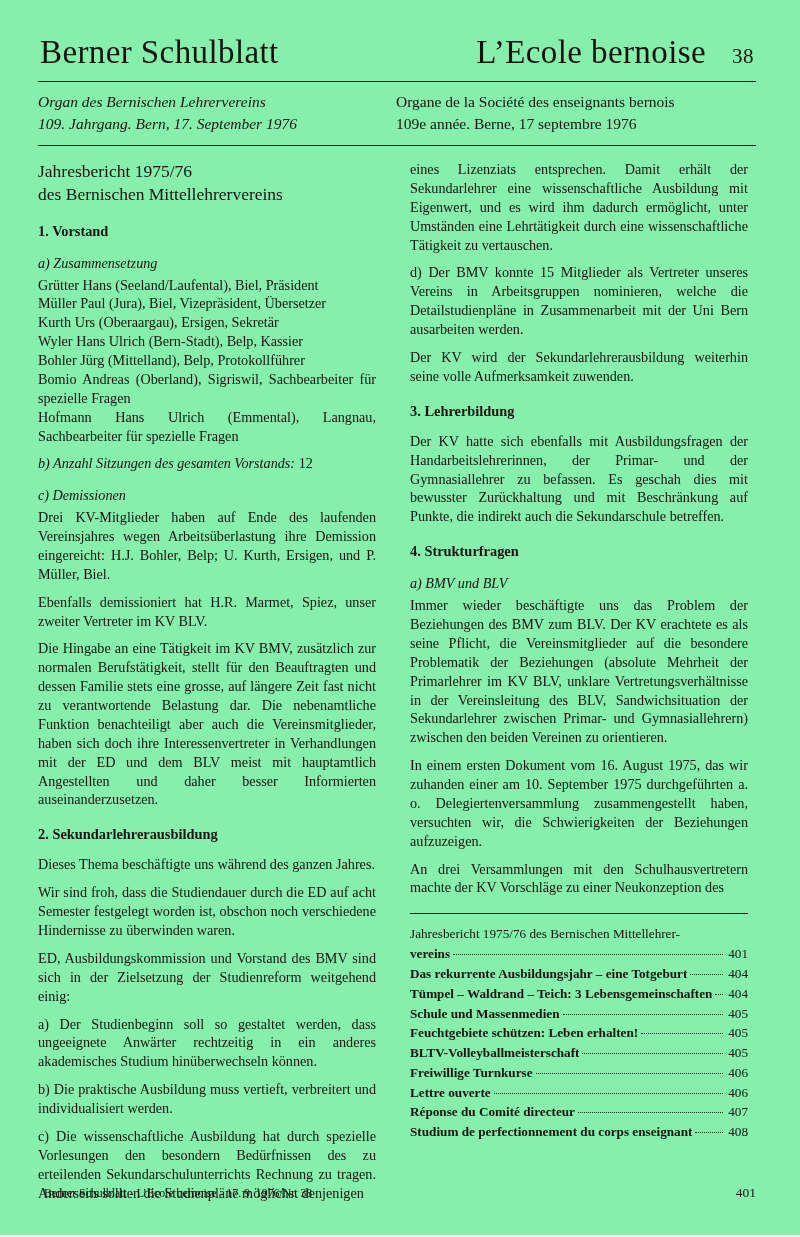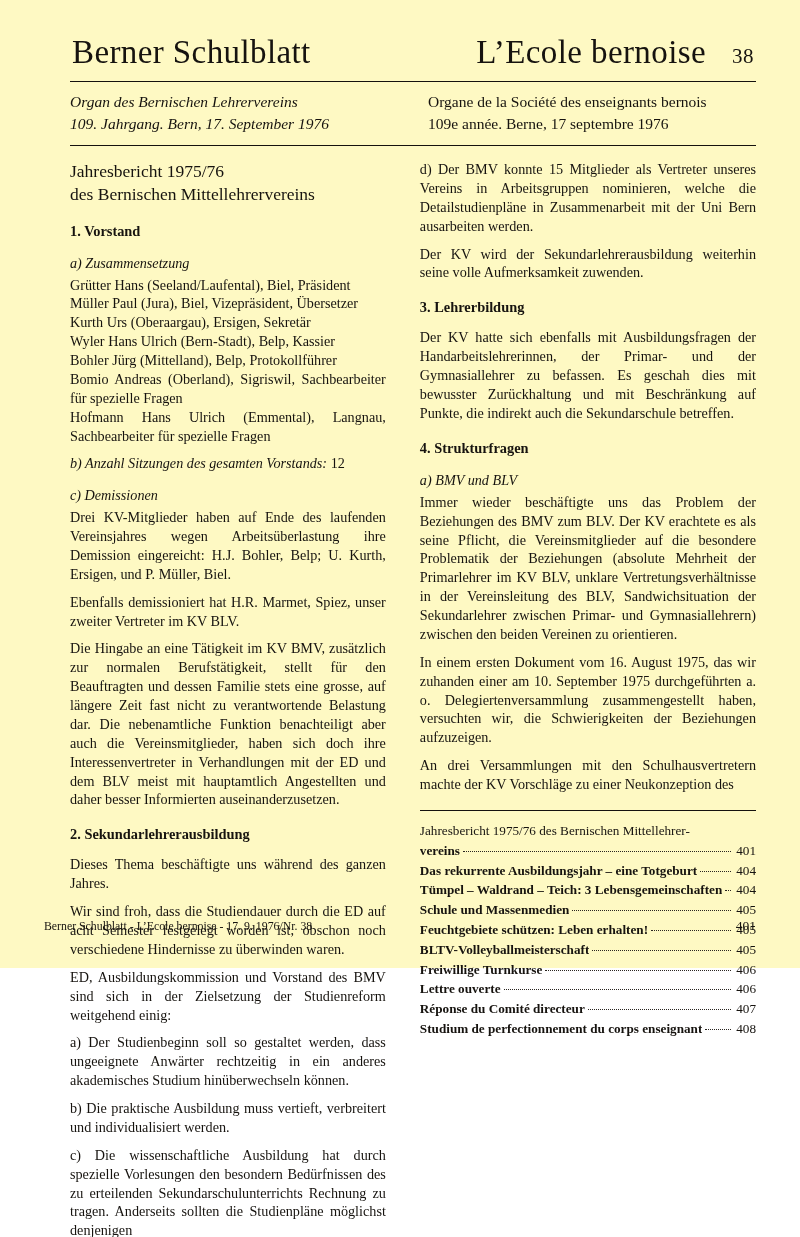--- a/index.html
+++ b/index.html
@@ -10,24 +10,24 @@
     width: 800px;
     height: 1237px;
     background: #ffffff;
     font-family: "Liberation Serif", serif;
     color: #16130f;
     -webkit-font-smoothing: antialiased;
   }
   .page {
     position: relative;
     width: 800px;
-    height: 968px;
+    height: 1235px;
     box-sizing: border-box;
-    padding: 34px 44px 18px 70px;
-    background: #fef9c3;
+    padding: 34px 44px 18px 38px;
+    background: #86efac;
   }
 
   
   .masthead {
     display: flex;
     align-items: baseline;
     justify-content: space-between;
     padding: 0 2px;
   }
   .masthead-title {
@@ -217,20 +217,21 @@
       <h2 class="section">2. Sekundarlehrerausbildung</h2>
       <p>Dieses Thema beschäftigte uns während des ganzen Jahres.</p>
       <p>Wir sind froh, dass die Studiendauer durch die ED auf acht Semester festgelegt worden ist, obschon noch verschiedene Hindernisse zu überwinden waren.</p>
       <p>ED, Ausbildungskommission und Vorstand des BMV sind sich in der Zielsetzung der Studienreform weitgehend einig:</p>
       <p>a) Der Studienbeginn soll so gestaltet werden, dass ungeeignete Anwärter rechtzeitig in ein anderes akademisches Studium hinüberwechseln können.</p>
       <p>b) Die praktische Ausbildung muss vertieft, verbreitert und individualisiert werden.</p>
       <p>c) Die wissenschaftliche Ausbildung hat durch spezielle Vorlesungen den besondern Bedürfnissen des zu erteilenden Sekundarschulunterrichts Rechnung zu tragen. Anderseits sollten die Studienpläne möglichst denjenigen</p>
     </div>
 
     <div class="col right">
+      <p>eines Lizenziats entsprechen. Damit erhält der Sekundarlehrer eine wissenschaftliche Ausbildung mit Eigenwert, und es wird ihm dadurch ermöglicht, unter Umständen eine Lehrtätigkeit durch eine wissenschaftliche Tätigkeit zu vertauschen.</p>
       <p>d) Der BMV konnte 15 Mitglieder als Vertreter unseres Vereins in Arbeitsgruppen nominieren, welche die Detailstudienpläne in Zusammenarbeit mit der Uni Bern ausarbeiten werden.</p>
       <p>Der KV wird der Sekundarlehrerausbildung weiterhin seine volle Aufmerksamkeit zuwenden.</p>
 
       <h2 class="section">3. Lehrerbildung</h2>
       <p>Der KV hatte sich ebenfalls mit Ausbildungsfragen der Handarbeitslehrerinnen, der Primar- und der Gymnasiallehrer zu befassen. Es geschah dies mit bewusster Zurückhaltung und mit Beschränkung auf Punkte, die indirekt auch die Sekundarschule betreffen.</p>
 
       <h2 class="section">4. Strukturfragen</h2>
       <h3 class="sub">a) BMV und BLV</h3>
       <p>Immer wieder beschäftigte uns das Problem der Beziehungen des BMV zum BLV. Der KV erachtete es als seine Pflicht, die Vereinsmitglieder auf die besondere Problematik der Beziehungen (absolute Mehrheit der Primarlehrer im KV BLV, unklare Vertretungsverhältnisse in der Vereinsleitung des BLV, Sandwichsituation der Sekundarlehrer zwischen Primar- und Gymnasiallehrern) zwischen den beiden Vereinen zu orientieren.</p>
       <p>In einem ersten Dokument vom 16. August 1975, das wir zuhanden einer am 10. September 1975 durchgeführten a. o. Delegiertenversammlung zusammengestellt haben, versuchten wir, die Schwierigkeiten der Beziehungen aufzuzeigen.</p>

